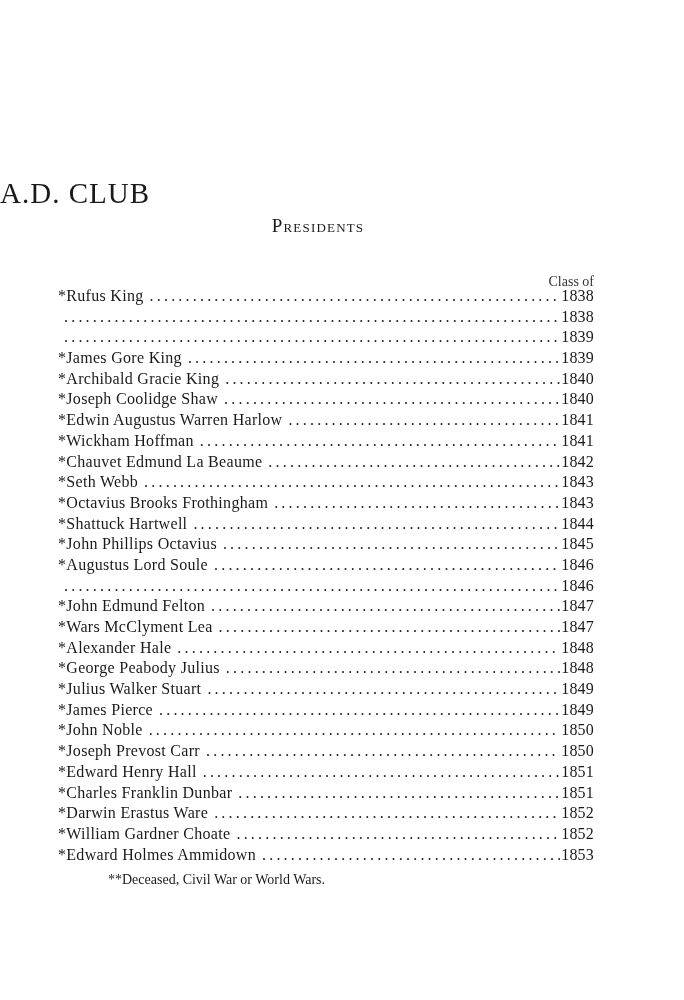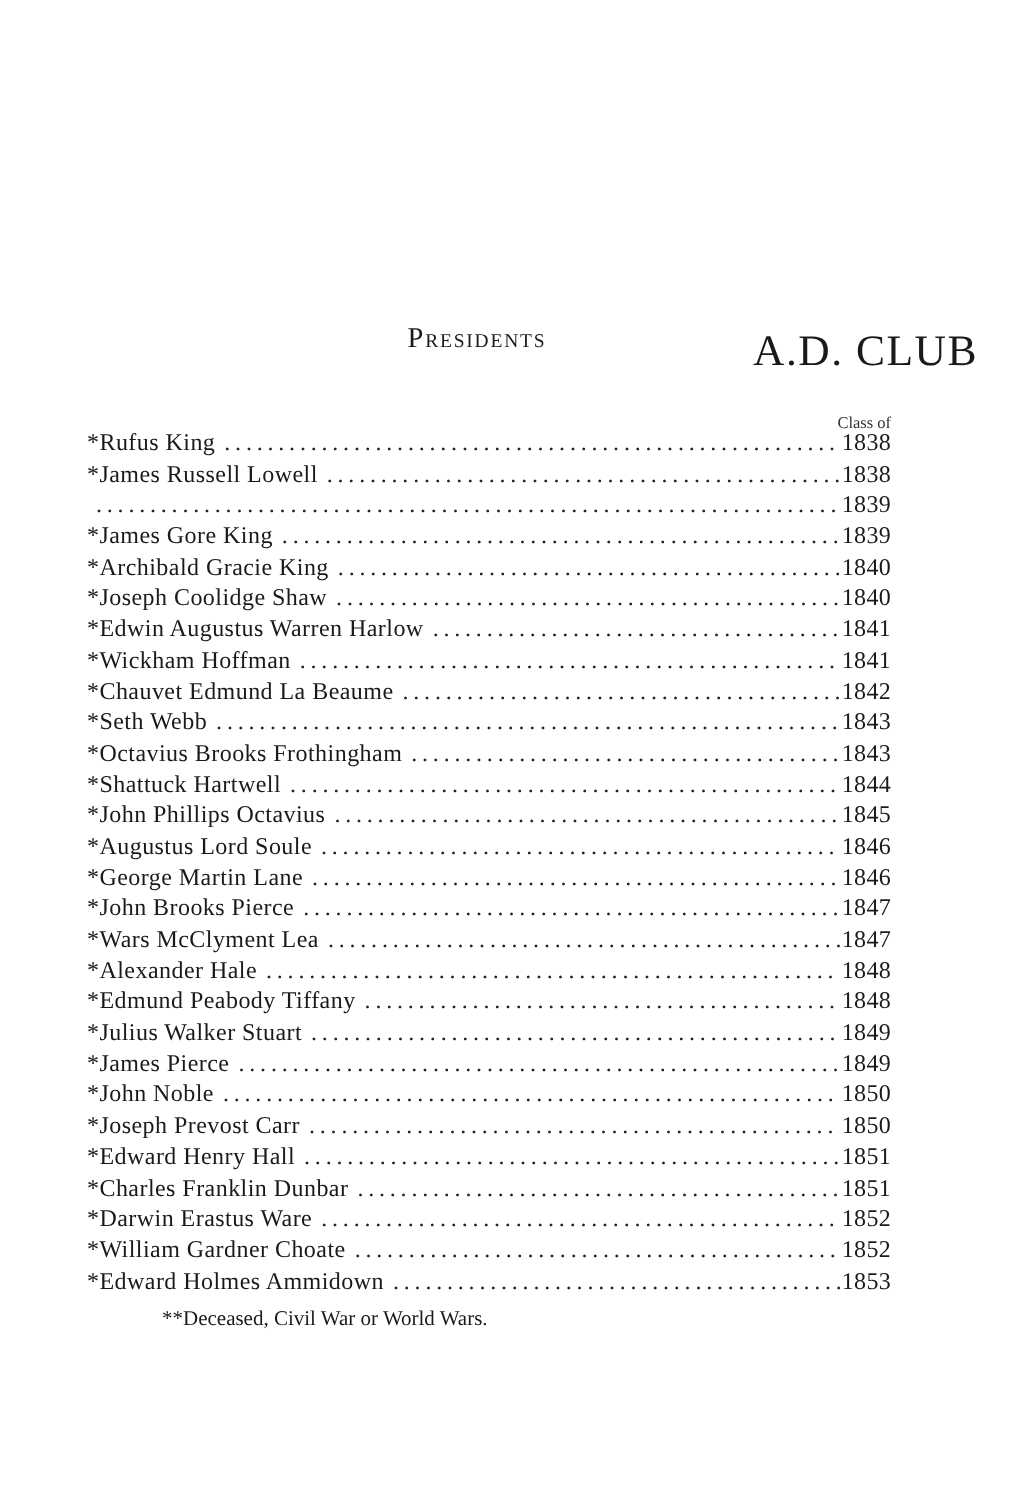--- a/index.html
+++ b/index.html
@@ -13,42 +13,41 @@
       position: relative;
       overflow: hidden;
       font-family: "Liberation Serif", "DejaVu Serif", serif;
       color: #1a1a1a;
     }
     .title {
       position: absolute;
       left: 0;
       width: 652px;
       top: 176px;
-      text-align: right;
+      text-align: left;
       font-size: 29px;
       letter-spacing: 1px;
       line-height: 34px;
-      margin-top: 41px;
     }
     .subtitle {
       position: absolute;
       left: 0;
       width: 636px;
       top: 214px;
       text-align: center;
       font-size: 19px;
       font-variant: small-caps;
       letter-spacing: 1.2px;
       line-height: 24px;
     }
     .class-of {
       position: absolute;
       right: 90px;
       top: 276px;
-      font-size: 11px;
+      font-size: 14px;
       line-height: 12px;
       color: #333;
     }
     .list {
       position: absolute;
       left: 58px;
       top: 286px;
       width: 536px;
       margin: 0;
       padding: 0;
@@ -100,21 +99,20 @@
 <div class="subtitle">Presidents</div>
 <div class="class-of">Class of</div>
 
 <ul class="list">
   <li class="row">
       <span class="name">*Rufus King</span>
       <span class="leader"></span>
       <span class="year">1838</span>
     </li>
   <li class="row">
-      <span class="name">*James Russell Lowell</span>
       <span class="leader"></span>
       <span class="year">1838</span>
     </li>
   <li class="row">
       <span class="leader"></span>
       <span class="year">1839</span>
     </li>
   <li class="row">
       <span class="name">*James Gore King</span>
       <span class="leader"></span>
@@ -164,41 +162,40 @@
       <span class="name">*John Phillips Octavius</span>
       <span class="leader"></span>
       <span class="year">1845</span>
     </li>
   <li class="row">
       <span class="name">*Augustus Lord Soule</span>
       <span class="leader"></span>
       <span class="year">1846</span>
     </li>
   <li class="row">
-      <span class="name">*George Martin Lane</span>
       <span class="leader"></span>
       <span class="year">1846</span>
     </li>
   <li class="row">
-      <span class="name">*John Brooks Pierce</span>
+      <span class="name">*John Edmund Felton</span>
       <span class="leader"></span>
       <span class="year">1847</span>
     </li>
   <li class="row">
       <span class="name">*Wars McClyment Lea</span>
       <span class="leader"></span>
       <span class="year">1847</span>
     </li>
   <li class="row">
       <span class="name">*Alexander Hale</span>
       <span class="leader"></span>
       <span class="year">1848</span>
     </li>
   <li class="row">
-      <span class="name">*Edmund Peabody Tiffany</span>
+      <span class="name">*George Peabody Julius</span>
       <span class="leader"></span>
       <span class="year">1848</span>
     </li>
   <li class="row">
       <span class="name">*Julius Walker Stuart</span>
       <span class="leader"></span>
       <span class="year">1849</span>
     </li>
   <li class="row">
       <span class="name">*James Pierce</span>

